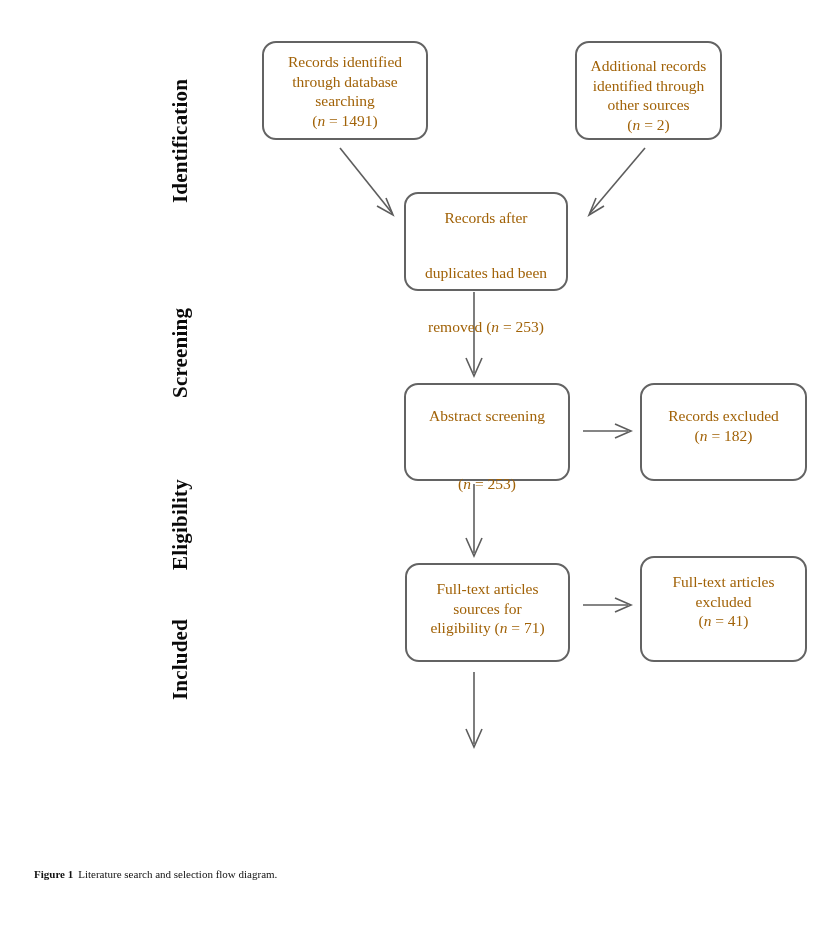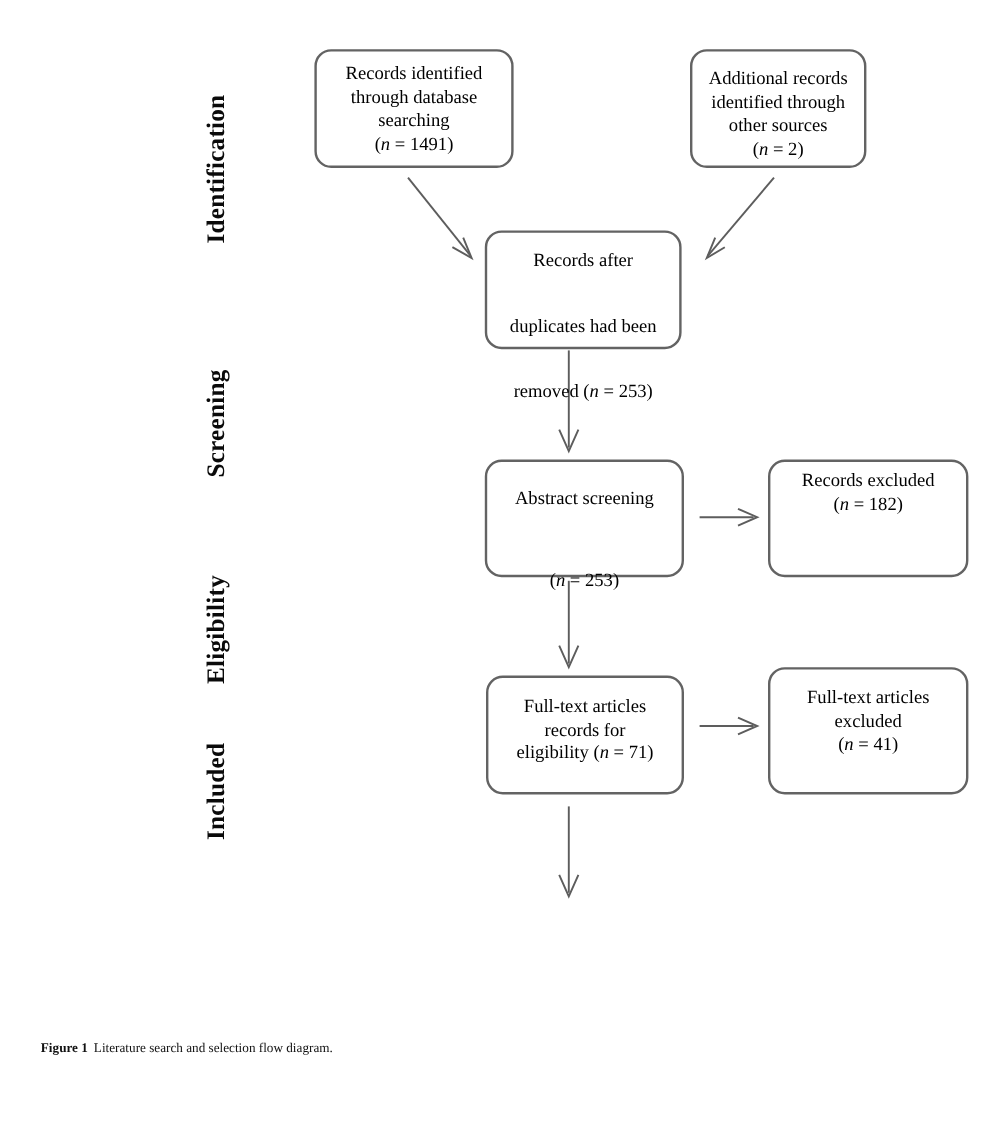--- a/index.html
+++ b/index.html
@@ -40,21 +40,21 @@
     flex-direction: column;
     align-items: center;
     justify-content: flex-start;
     padding-top: 9px;
     text-align: center;
   }
   .flow-box .line {
     font-family: "Liberation Serif", serif;
     font-size: 15.5px;
     line-height: 19.5px;
-    color: #000000;
+    color: #a16207;
     white-space: nowrap;
   }
   .flow-box .line em {
     font-style: italic;
   }
   svg.arrow-layer {
     position: absolute;
     left: 0; top: 0;
     width: 837px;
     height: 935px;
@@ -146,28 +146,28 @@
     <div class="line">Records after</div>
     <div class="line">duplicates had been</div>
     <div class="line">removed (<em>n</em> = 253)</div>
   </div>
 
   <div class="flow-box" style="left:404px; top:383px; width:166px; height:98px; padding-top:21px;gap:48px;">
     <div class="line">Abstract screening</div>
     <div class="line">(<em>n</em> = 253)</div>
   </div>
 
-  <div class="flow-box" style="left:640px; top:383px; width:167px; height:98px; padding-top:6px;">
+  <div class="flow-box" style="left:640px; top:383px; width:167px; height:98px; padding-top:21px;">
     <div class="line">Records excluded</div>
     <div class="line">(<em>n</em> = 182)</div>
   </div>
 
   <div class="flow-box" style="left:405px; top:563px; width:165px; height:99px; padding-top:14px;">
     <div class="line">Full-text articles</div>
-    <div class="line">records for</div>
+    <div class="line">sources for</div>
     <div class="line">eligibility (<em>n</em> = 71)</div>
   </div>
 
   <div class="flow-box" style="left:640px; top:556px; width:167px; height:106px; padding-top:14px;">
     <div class="line">Full-text articles</div>
     <div class="line">excluded</div>
     <div class="line">(<em>n</em> = 41)</div>
   </div>
 
 

